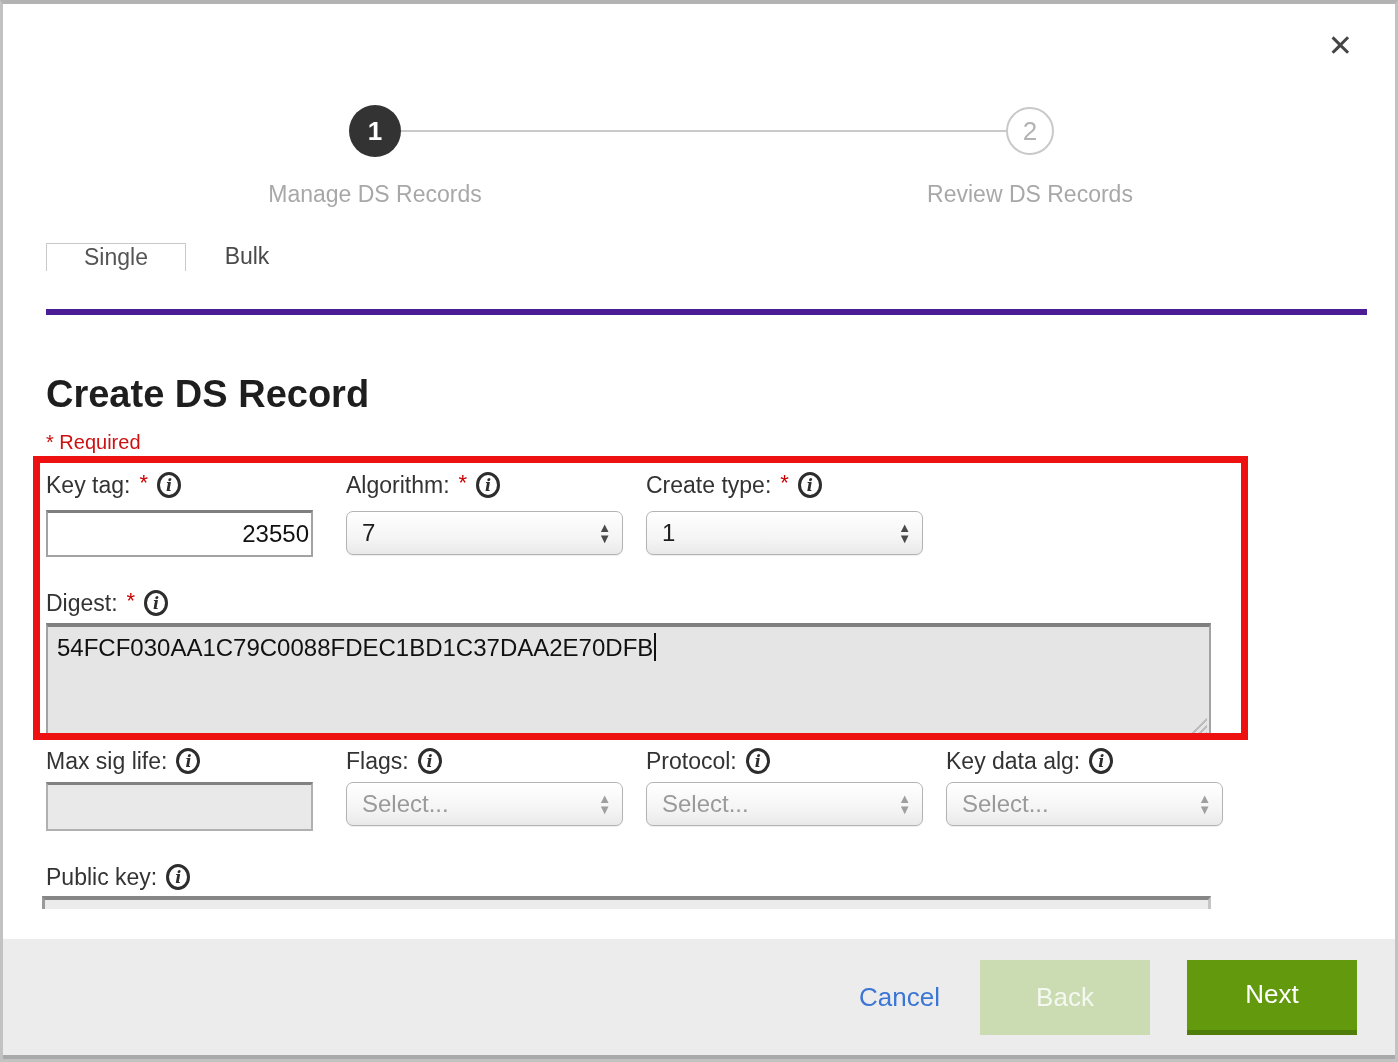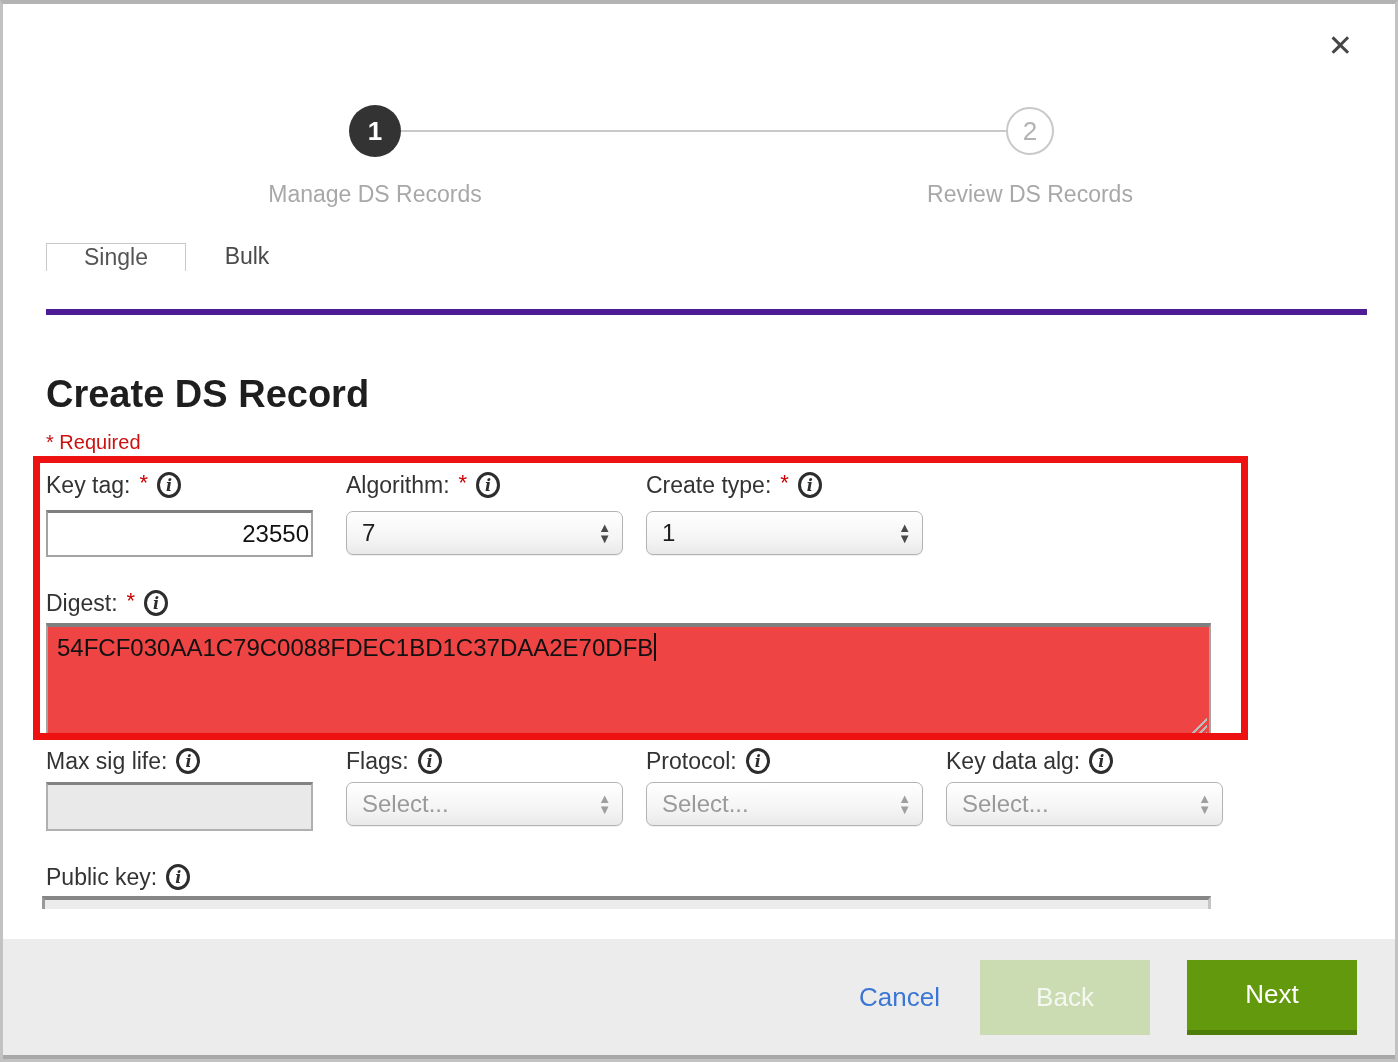--- a/index.html
+++ b/index.html
@@ -70,21 +70,21 @@
   }
   .sel.placeholder { color:#9a9a9a; }
   .sel-arrows {
     position:absolute; right:11px; top:50%; transform:translateY(-50%);
     display:flex; flex-direction:column; align-items:center; line-height:11px;
     font-size:13px; color:#4a4a4a;
   }
   .sel.placeholder .sel-arrows { color:#9f9f9f; }
   .textarea {
     position:absolute; left:43px; top:619px; width:1165px; height:114px;
-    border:2px solid #a3a3a3; border-top:4px solid #7f7f7f; background:#ef4444;
+    border:2px solid #a3a3a3; border-top:4px solid #7f7f7f; background:#e5e5e5;
     font-size:24px; color:#111; padding:6px 9px; overflow:hidden;
   }
   .caret { display:inline-block; width:2px; height:28px; background:#111; vertical-align:-5px; margin-left:1px; }
   .resize-handle {
     position:absolute; right:2px; bottom:2px; width:17px; height:17px;
     background:repeating-linear-gradient(135deg, transparent 0 3px, #bdbdbd 3px 5px);
     clip-path:polygon(100% 0, 100% 100%, 0 100%); cursor:nwse-resize;
   }
   .textarea-stub {
     position:absolute; left:39px; top:892px; width:1169px; height:13px;

